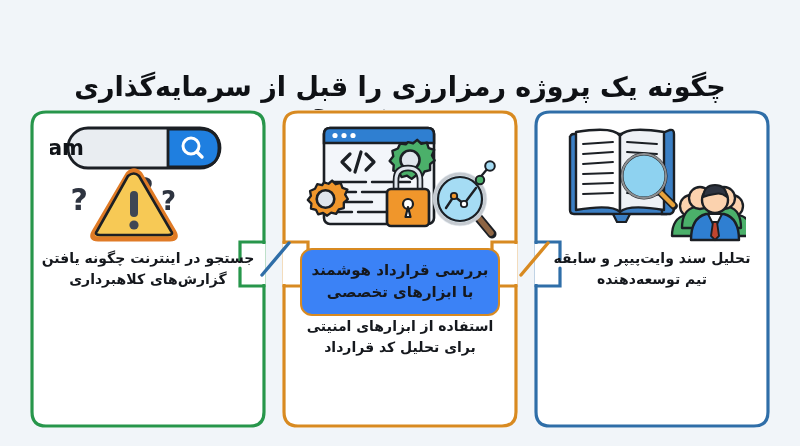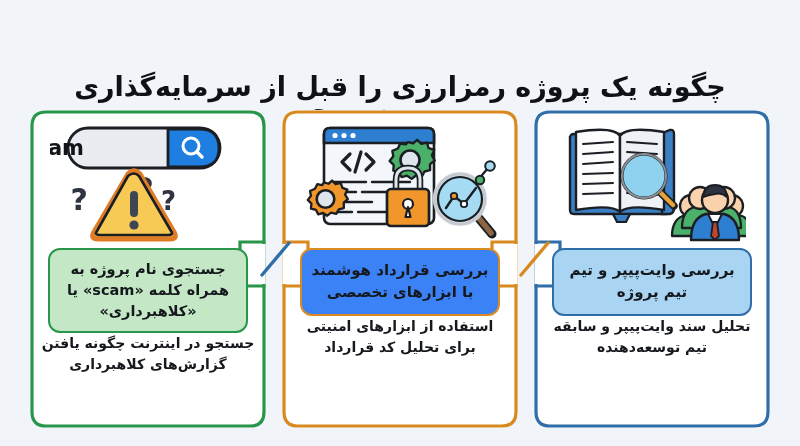--- a/index.html
+++ b/index.html
@@ -193,21 +193,20 @@
           <g>
             <path d="M133 122 Q133 100 148 96 L166 96 Q181 100 181 122 Z" fill="#2f7fd1" stroke="#1b1f24" stroke-width="2.4" stroke-linejoin="round"></path>
             <path d="M150 96 L157 110 L164 96 Z" fill="#fdfdfd" stroke="#1b1f24" stroke-width="2"></path>
             <path d="M155 104 L159 104 L161 118 L157 122 L153 118 Z" fill="#c0452f" stroke="#1b1f24" stroke-width="1.8"></path>
             <circle cx="157" cy="82" r="13" fill="#fbd2ae" stroke="#1b1f24" stroke-width="2.4"></circle>
             <path d="M145 79 Q146 67 157 67 Q168 67 169 79 Q163 74 157 76 Q150 77 145 79 Z" fill="#2e3440" stroke="#1b1f24" stroke-width="2"></path>
           </g>
         </svg>
       </div>
 
-      <div class="pill">بررسی وایت‌پیپر و تیم تیم پروژه</div>
       <div class="desc">تحلیل سند وایت‌پیپر و سابقه تیم توسعه‌دهنده</div>
     </section>
 
     <section class="panel panel-2">
       <div class="frame">
         <svg viewBox="0 0 236 318" preserveAspectRatio="none" xmlns="http://www.w3.org/2000/svg">
           <path d="M16 2 H220 Q234 2 234 16 V302 Q234 316 220 316 H16 Q2 316 2 302 V16 Q2 2 16 2 Z" fill="#ffffff" stroke="#d88a21" stroke-width="3.2"></path>
           <path d="M2 132 H26 V150" fill="none" stroke="#d88a21" stroke-width="3.2" stroke-linecap="round"></path>
           <path d="M2 176 H26 V158" fill="none" stroke="#d88a21" stroke-width="3.2" stroke-linecap="round"></path>
           <rect x="0.5" y="134" width="4" height="40" fill="#ffffff"></rect>
@@ -311,21 +310,20 @@
 
           <g>
             <path d="M78 56 Q84 50 90 56 L124 114 Q128 121 120 121 H48 Q40 121 44 114 Z" fill="#f5b93c" stroke="#e07b26" stroke-width="5" stroke-linejoin="round"></path>
             <path d="M78 58 Q84 53 89 58 L121 113 Q124 117 118 117 H50 Q44 117 47 113 Z" fill="#f7c955" stroke="#1b1f24" stroke-width="2.6" stroke-linejoin="round"></path>
             <rect x="80" y="73" width="8" height="26" rx="4" fill="#3e4654"></rect>
             <circle cx="84" cy="107" r="4.6" fill="#3e4654"></circle>
           </g>
         </svg>
       </div>
 
-      <div class="pill">جستجوی نام پروژه به همراه کلمه «scam» یا «کلاهبرداری»</div>
       <div class="desc">جستجو در اینترنت چگونه یافتن گزارش‌های کلاهبرداری</div>
     </section>
   </div>
 
   <svg class="connectors" width="800" height="446" viewBox="0 0 800 446" style="position:absolute;top:0;left:0;pointer-events:none;">
     <line x1="289" y1="243" x2="262" y2="275" stroke="#2f6ea8" stroke-width="3.4" stroke-linecap="round"></line>
     <line x1="548" y1="243" x2="521" y2="275" stroke="#d88a21" stroke-width="3.4" stroke-linecap="round"></line>
   </svg>
 
 </div>

